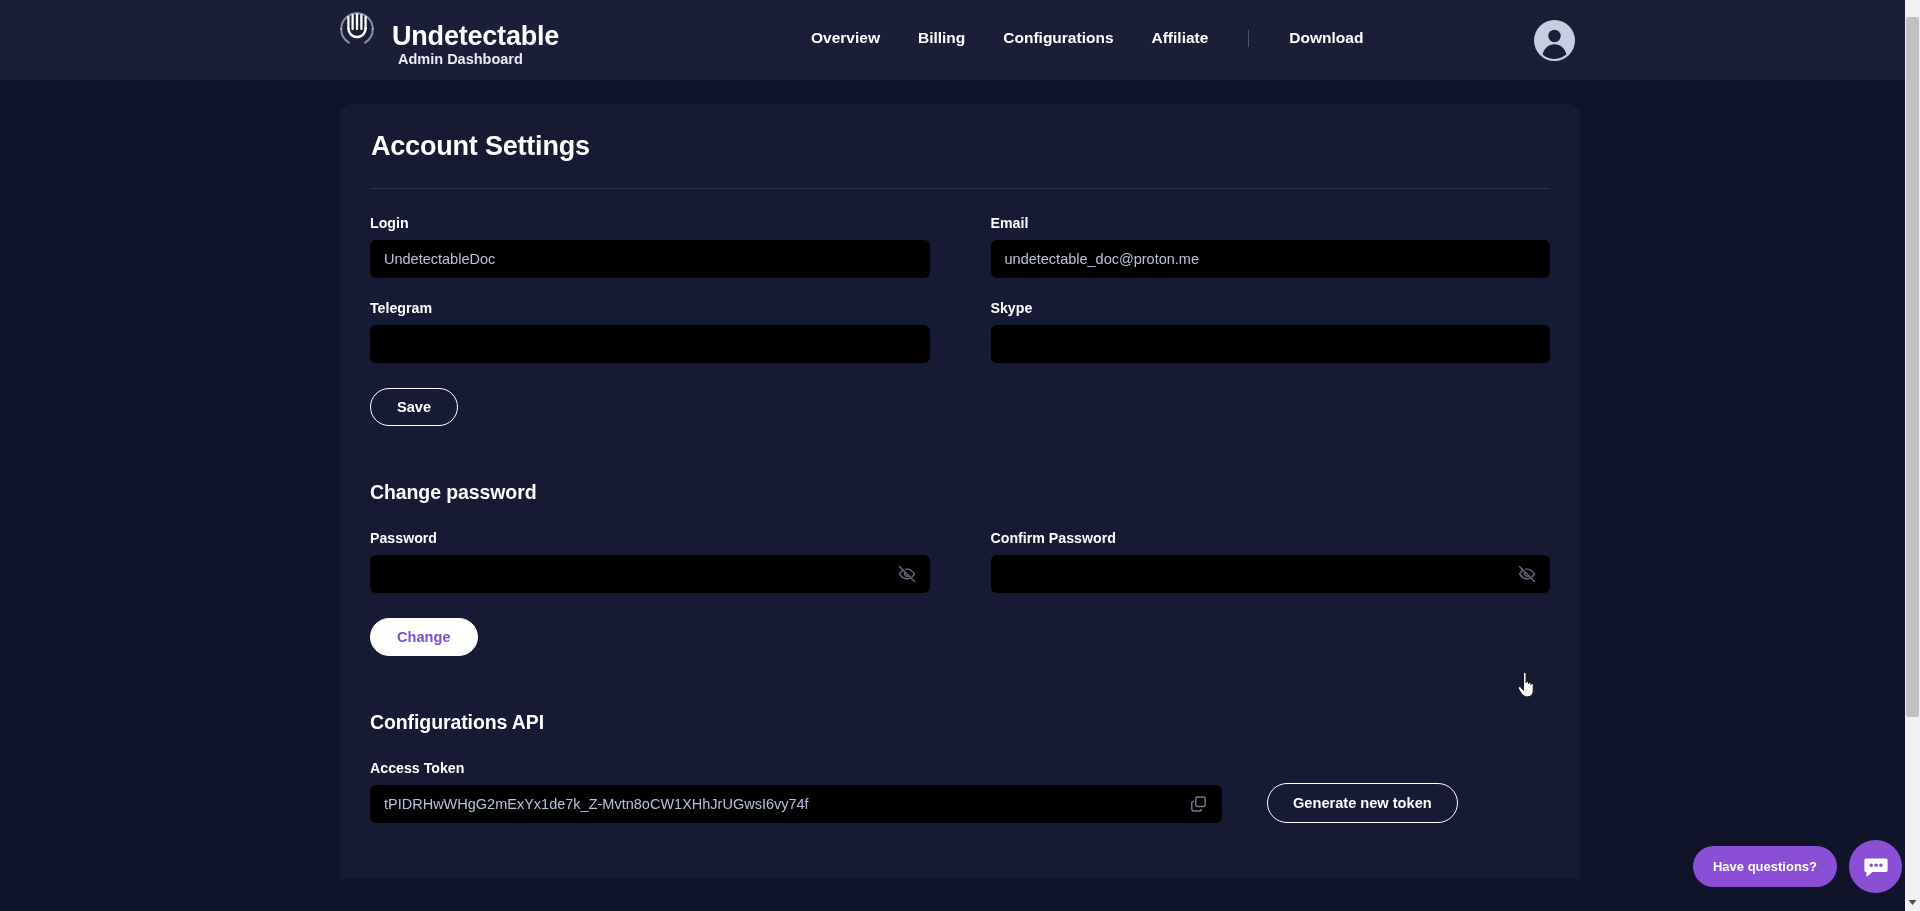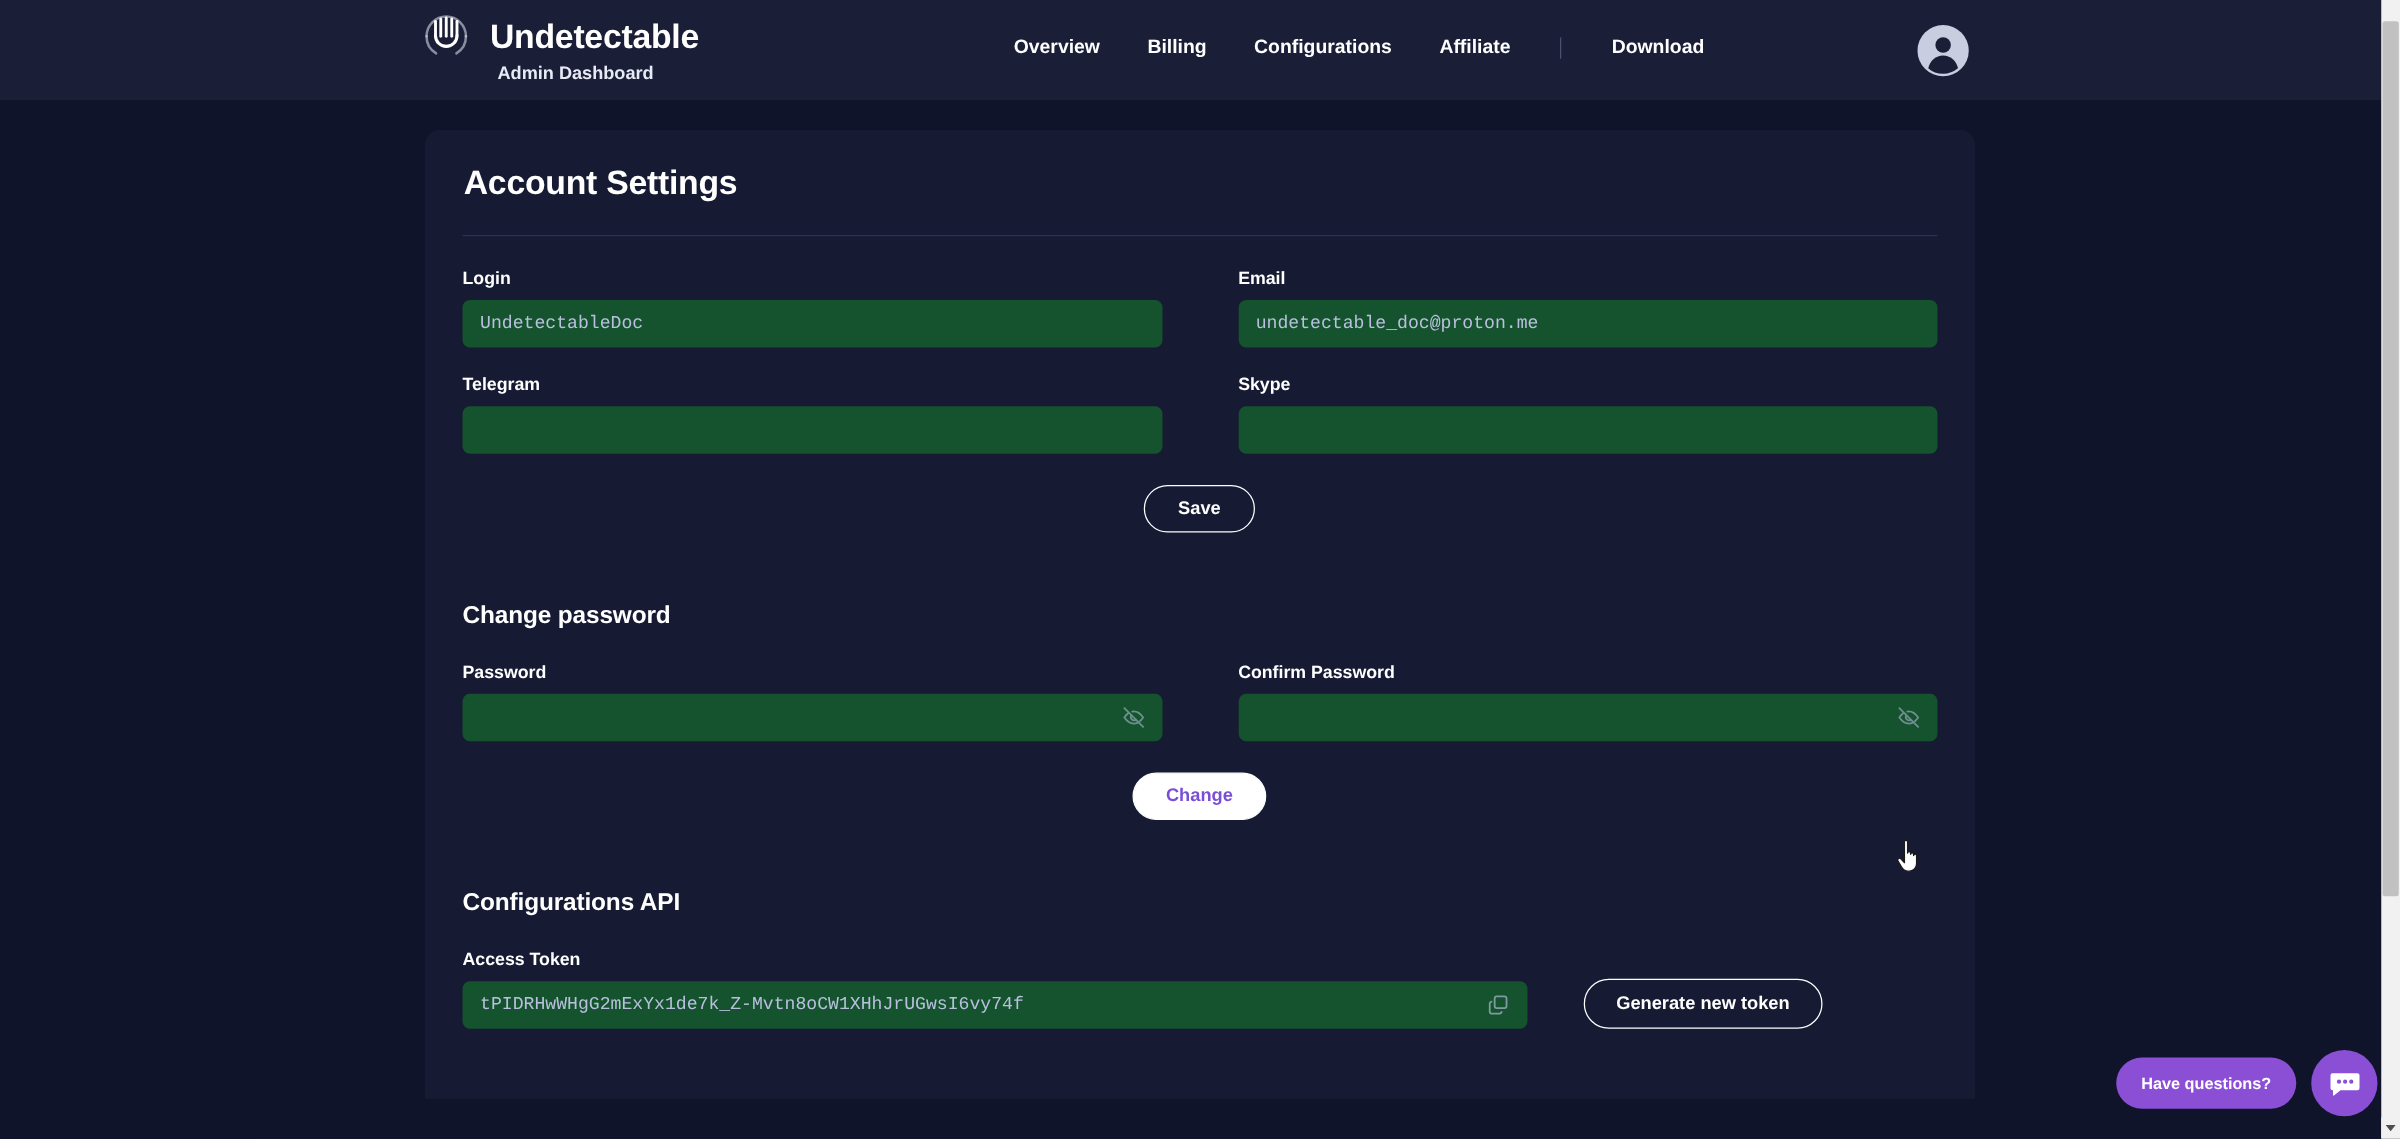--- a/index.html
+++ b/index.html
@@ -24,21 +24,21 @@
     display: flex;
     align-items: center;
     position: relative;
     width: 1920px;
   }
 
   #brand {
     position: absolute;
     left: 336px;
     display: flex;
-    align-items: center;
+    align-items: flex-end;
     gap: 14px;
     top: 8px;
   }
 
   #brand-logo {
     width: 42px;
     height: 42px;
     flex: 0 0 42px;
     display: block;
   }
@@ -137,30 +137,29 @@
 
   .field-label {
     font-size: 14.2px;
     font-weight: bold;
     color: #ffffff;
     margin-bottom: 9px;
   }
 
   .input-box {
     height: 38px;
-    background: #14532d;
+    background: #000000;
     border-radius: 6px;
     display: flex;
     align-items: center;
     padding: 0 14px;
     font-size: 14.5px;
     color: #b9c0de;
     position: relative;
     cursor: text;
-    font-family: Liberation Mono, monospace;
   }
 
   .input-box .val { white-space: nowrap; overflow: hidden; }
 
   .row2 {
     display: flex;
     gap: 61px;
   }
   .row2 > .col { width: 560px; }
 
@@ -190,21 +189,21 @@
     cursor: pointer;
     font-family: "Liberation Sans", sans-serif;
   }
 
   .btn-hovered {
     background: #ffffff;
     color: #7a4fd6;
     border-color: #ffffff;
   }
 
-  .right-align { display: flex; justify-content: center; }
+  .right-align { display: flex; justify-content: flex-start; }
 
   
   .copy-btn {
     position: absolute;
     right: 14px;
     top: 50%;
     transform: translateY(-50%);
     width: 19px;
     height: 19px;
     cursor: pointer;

